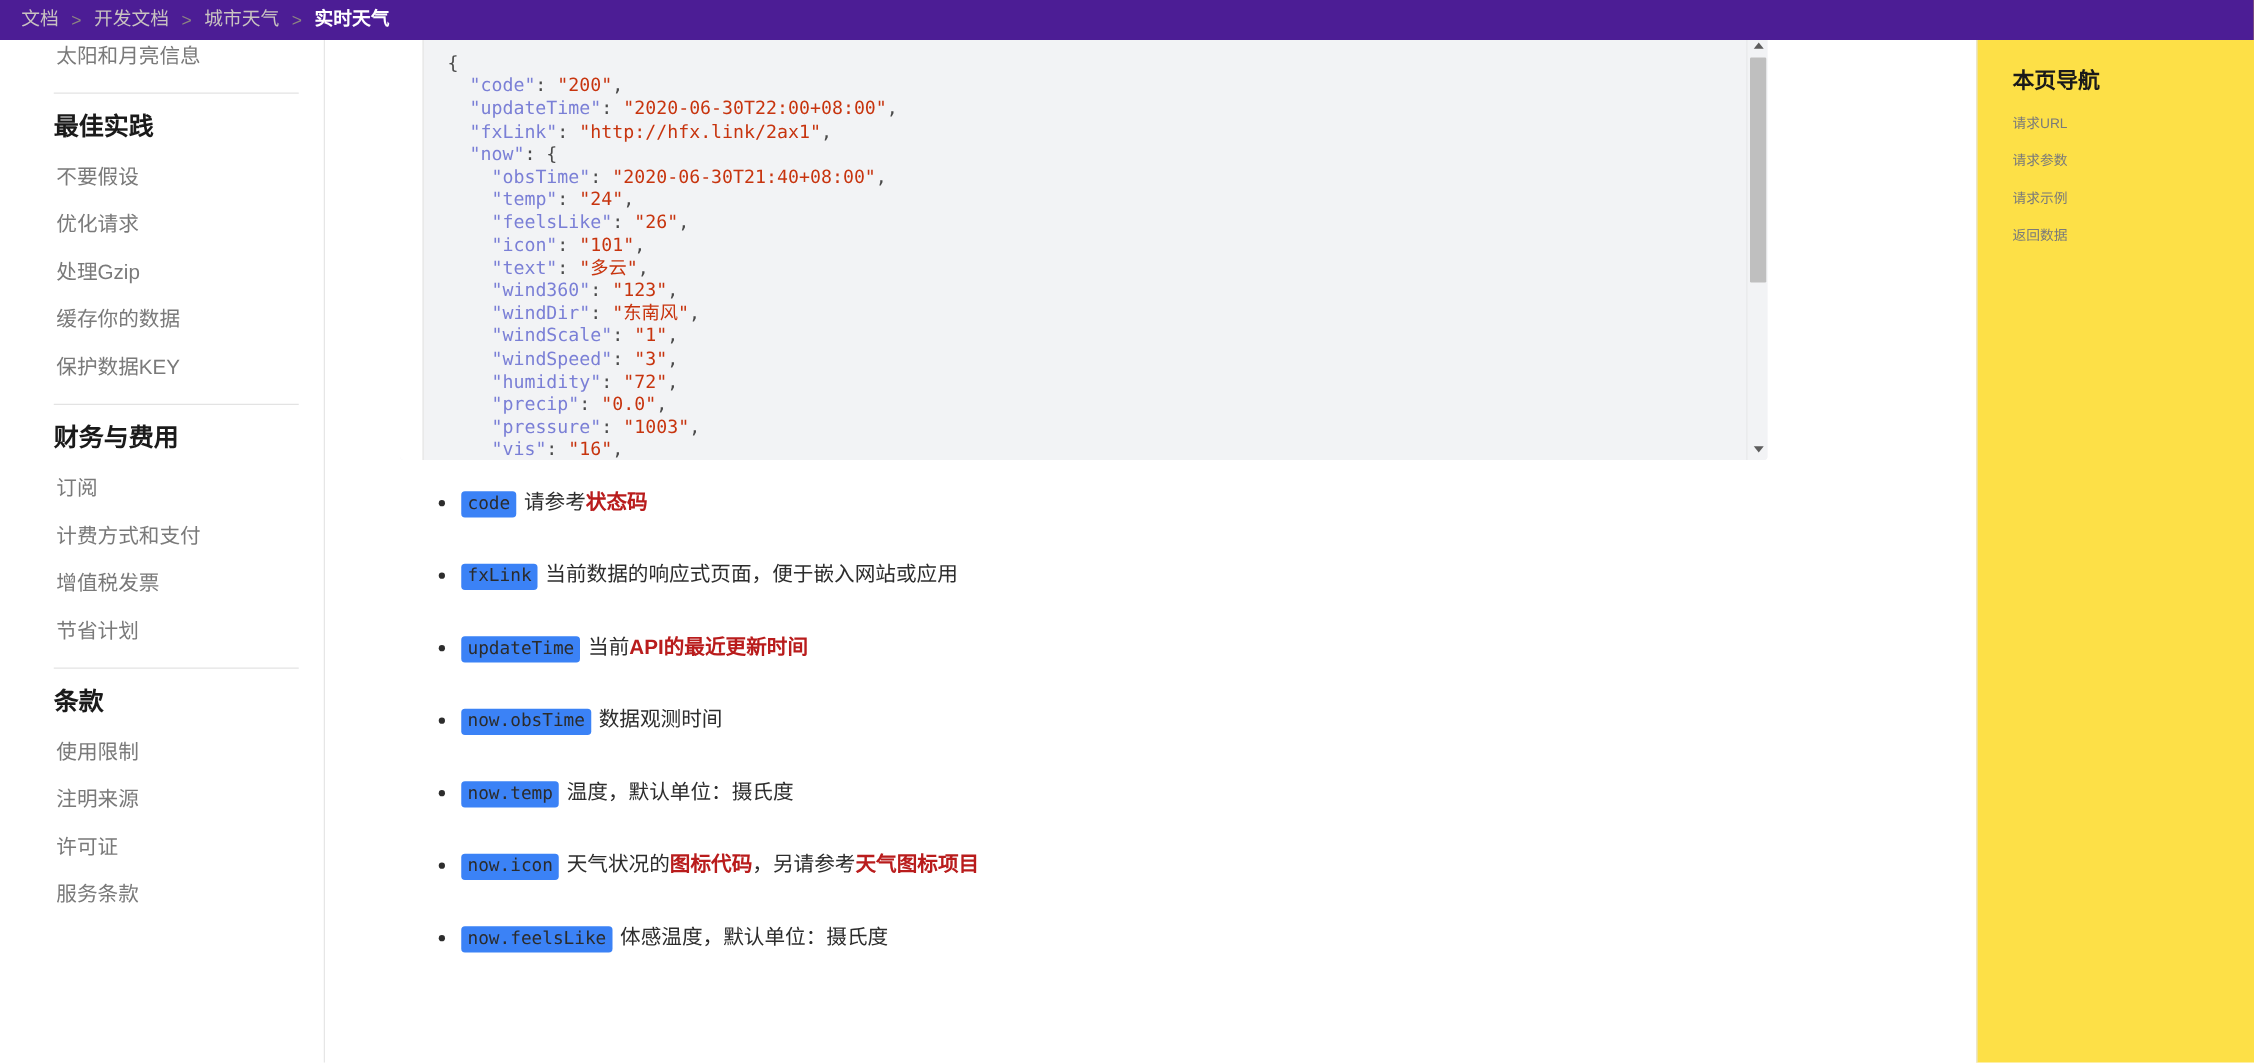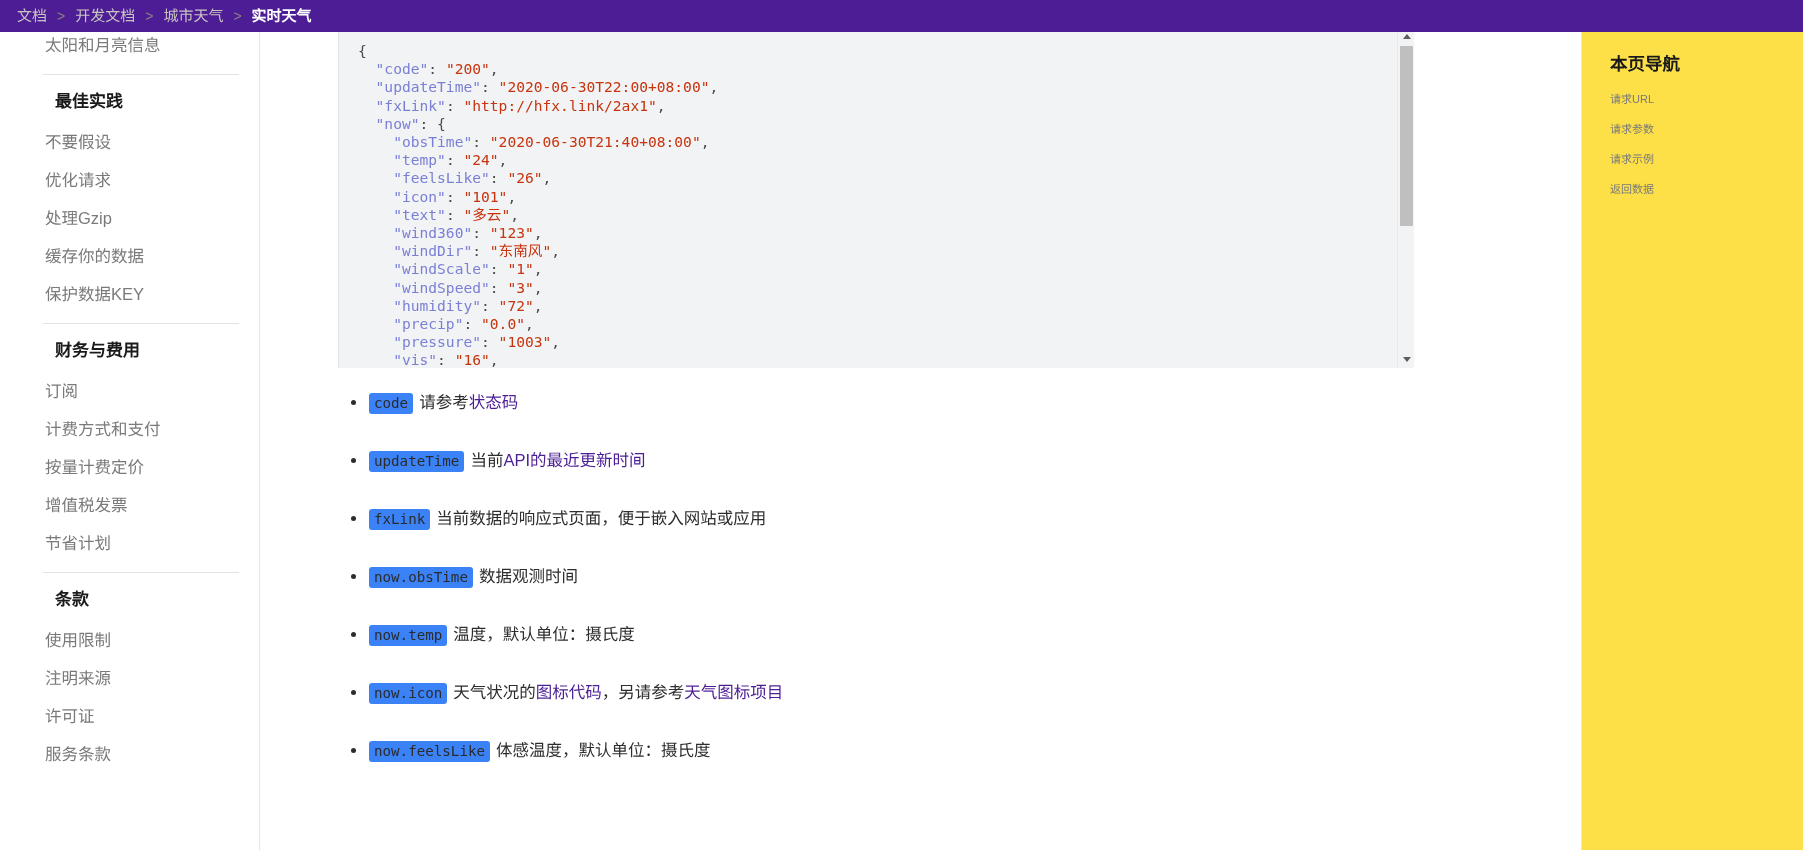--- a/index.html
+++ b/index.html
@@ -69,27 +69,26 @@
   }
   .nav-item {
     font-size: 16.5px;
     color: #7a7a7a;
     line-height: 20px;
     padding: 9px 0 9px 2px;
     cursor: pointer;
     white-space: nowrap;
   }
   .nav-group-title {
-    font-size: 17px;
+    font-size: 20px;
     font-weight: bold;
     color: #1a1a1a;
     line-height: 22px;
     padding: 12px 0 10px 0;
     white-space: nowrap;
-    margin-left: 12px;
   }
   .nav-divider {
     border: 0;
     border-top: 1px solid #e3e3e3;
     margin: 10px 0 4px 0;
     width: 196px;
   }
 
   
   #main {
@@ -221,23 +220,24 @@
     font-family: "DejaVu Sans Mono", "Liberation Mono", monospace;
     font-size: 14.2px;
     background: #3b82f6;
     color: #2b2b2b;
     padding: 2px 5px 3px 5px;
     border-radius: 3px;
     letter-spacing: 0px;
   }
   .desc-text { margin-left: 6px; }
   a.doc-link {
-    color: #4c1d95;
+    color: #b91c1c;
     text-decoration: none;
     cursor: pointer;
+    font-weight: bold;
   }
 
   
   #toc {
     position: absolute;
     top: 0;
     right: 0;
     width: 238px;
     height: 850px;
     background: #fde047;
@@ -273,21 +273,20 @@
           <div class="nav-group-title">最佳实践</div>
           <div class="nav-item">不要假设</div>
           <div class="nav-item">优化请求</div>
           <div class="nav-item">处理Gzip</div>
           <div class="nav-item">缓存你的数据</div>
           <div class="nav-item">保护数据KEY</div>
           <hr class="nav-divider">
           <div class="nav-group-title">财务与费用</div>
           <div class="nav-item">订阅</div>
           <div class="nav-item">计费方式和支付</div>
-          <div class="nav-item">按量计费定价</div>
           <div class="nav-item">增值税发票</div>
           <div class="nav-item">节省计划</div>
           <hr class="nav-divider">
           <div class="nav-group-title">条款</div>
           <div class="nav-item">使用限制</div>
           <div class="nav-item">注明来源</div>
           <div class="nav-item">许可证</div>
           <div class="nav-item">服务条款</div>
         </div>
     </div>
@@ -323,22 +322,22 @@
           </div>
           <div id="code-scroll-thumb"></div>
           <div id="code-scroll-down">
             <span class="arrow-down"></span>
           </div>
         </div>
       </div>
 
       <ul id="field-list">
           <li><code class="inline-code">code</code><span class="desc-text">请参考<a class="doc-link">状态码</a></span></li>
+          <li><code class="inline-code">fxLink</code><span class="desc-text">当前数据的响应式页面，便于嵌入网站或应用</span></li>
           <li><code class="inline-code">updateTime</code><span class="desc-text">当前<a class="doc-link">API的最近更新时间</a></span></li>
-          <li><code class="inline-code">fxLink</code><span class="desc-text">当前数据的响应式页面，便于嵌入网站或应用</span></li>
           <li><code class="inline-code">now.obsTime</code><span class="desc-text">数据观测时间</span></li>
           <li><code class="inline-code">now.temp</code><span class="desc-text">温度，默认单位：摄氏度</span></li>
           <li><code class="inline-code">now.icon</code><span class="desc-text">天气状况的<a class="doc-link">图标代码</a>，另请参考<a class="doc-link">天气图标项目</a></span></li>
           <li><code class="inline-code">now.feelsLike</code><span class="desc-text">体感温度，默认单位：摄氏度</span></li>
         </ul>
 
     </div>
   </main>
 
   <aside id="toc">

